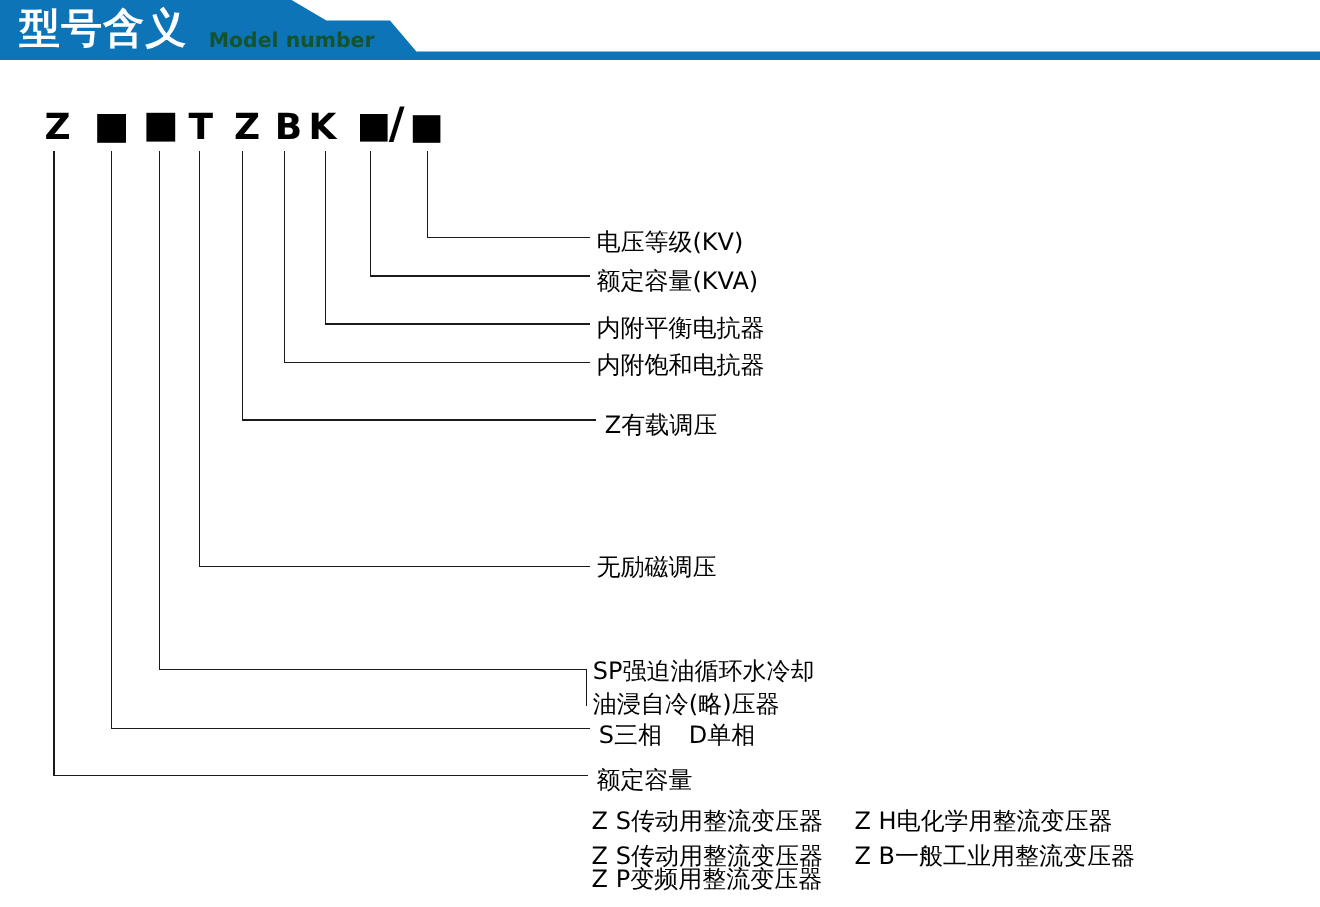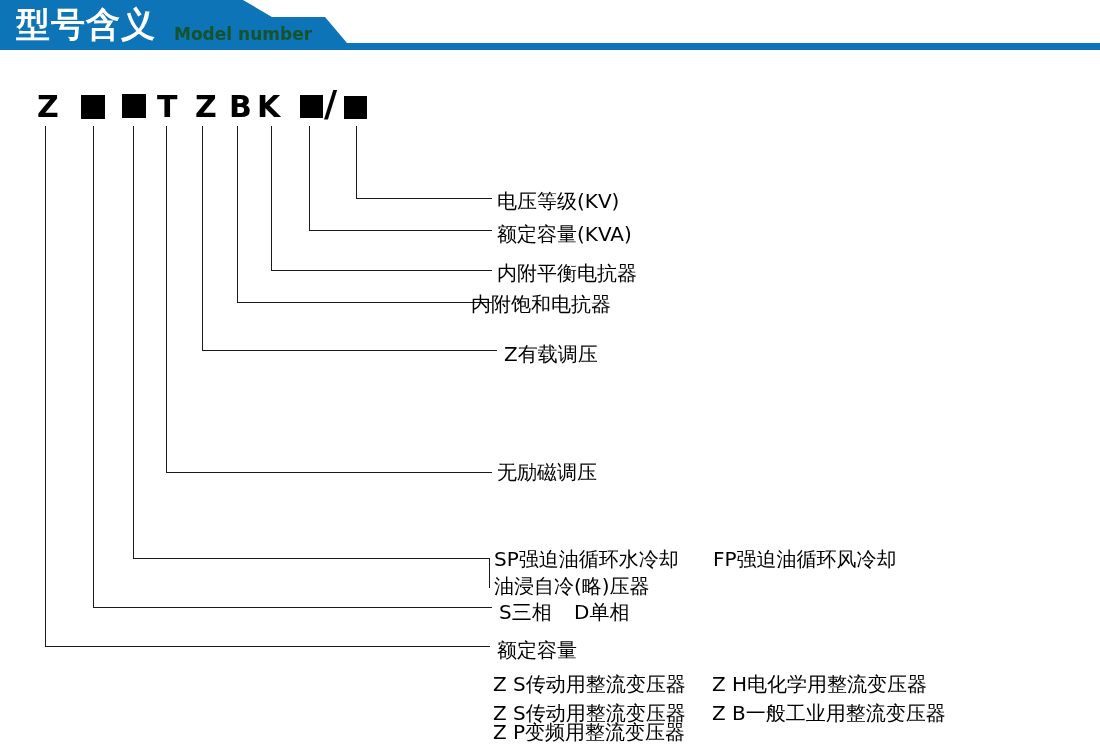--- a/index.html
+++ b/index.html
@@ -75,26 +75,25 @@
   <span class="code-letter" style="left:195px;">Z</span>
   <span class="code-letter" style="left:229px;">B</span>
   <span class="code-letter" style="left:257px;">K</span>
   <span class="code-square" style="left:300px; top:95px; width:23px; height:23px;"></span>
   <span class="code-slash" style="left:324px;">/</span>
   <span class="code-square" style="left:344px; top:96px; width:23px; height:23px;"></span>
 
   <span class="lbl" style="left:497px; top:189px;">电压等级(KV)</span>
   <span class="lbl" style="left:497px; top:222px;">额定容量(KVA)</span>
   <span class="lbl" style="left:497px; top:261px;">内附平衡电抗器</span>
-  <span class="lbl" style="left:471px; top:292px;">内附饱和电抗器</span>
+  <span class="lbl" style="left:497px; top:292px;">内附饱和电抗器</span>
   <span class="lbl" style="left:504px; top:342px;">Z有载调压</span>
   <span class="lbl" style="left:497px; top:460px;text-align:center;">无励磁调压</span>
 
   <span class="lbl" style="left:494px; top:547px;">SP强迫油循环水冷却</span>
-  <span class="lbl" style="left:713px; top:547px;">FP强迫油循环风冷却</span>
   <span class="lbl" style="left:494px; top:574px;">油浸自冷(略)压器</span>
 
   <span class="lbl" style="left:499px; top:600px;">S三相</span>
   <span class="lbl" style="left:574px; top:600px;">D单相</span>
 
   <span class="lbl" style="left:497px; top:638px;">额定容量</span>
 
   <span class="lbl" style="left:493px; top:672px;">Z S传动用整流变压器</span>
   <span class="lbl" style="left:712px; top:672px;">Z H电化学用整流变压器</span>
   <span class="lbl" style="left:493px; top:701px;">Z S传动用整流变压器</span>

